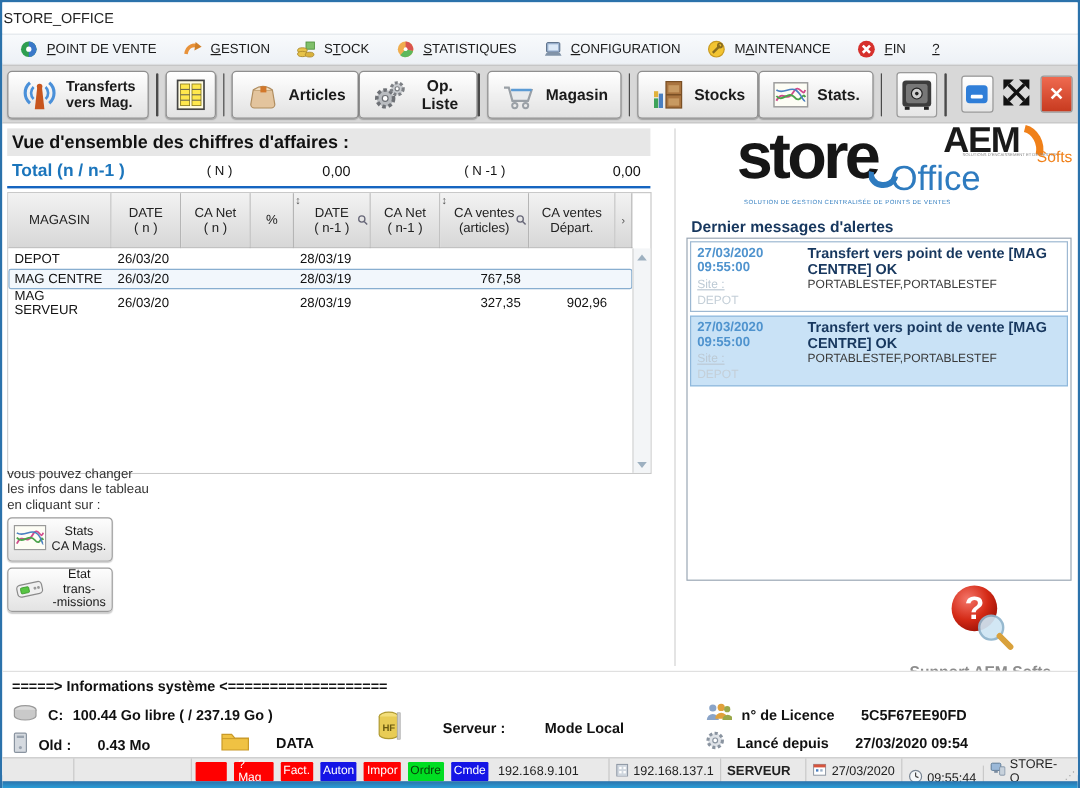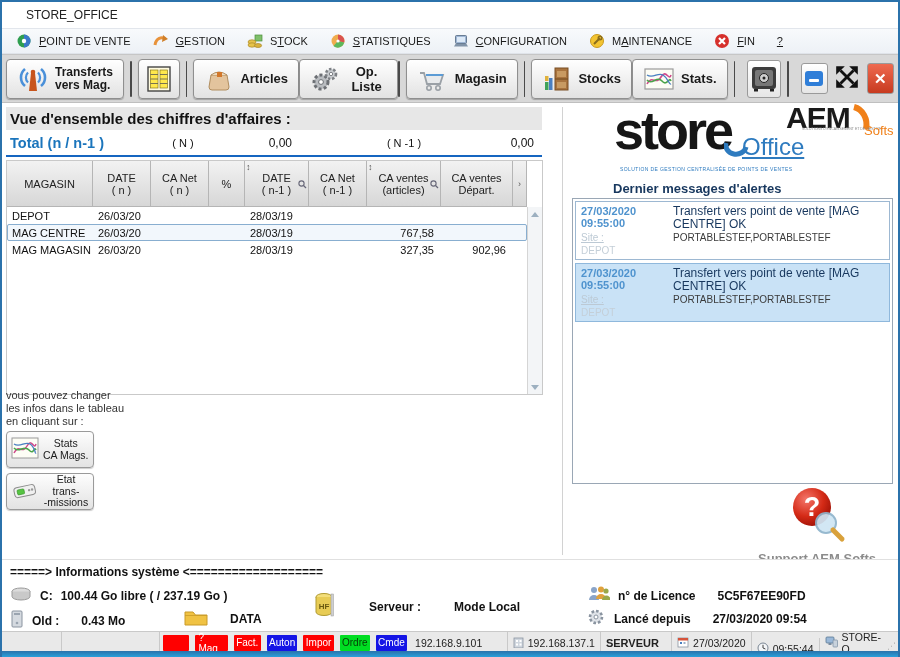--- a/index.html
+++ b/index.html
@@ -6,21 +6,21 @@
   html,body { width:900px; height:657px; overflow:hidden;
     font-family:"Liberation Sans", sans-serif; background:#fff; }
 
   .window { position:relative; width:900px; height:657px;
     border:2px solid #2b72ab; border-bottom:none; background:#fff; }
   .win-bottom-strip { position:absolute; left:0; right:0; bottom:0; height:6px;
     background:linear-gradient(#2b72ab,#2aa0da); z-index:50; }
 
   
   .titlebar { position:absolute; top:0; left:0; right:0; height:26px;
-    background:#fff; display:flex; align-items:center; padding-left:24px;
+    background:#fff; display:flex; align-items:center; padding-left:1px;
     font-size:12px; color:#222; }
 
   
   .menubar { position:absolute; top:26px; left:0; right:0; height:26px;
     background:linear-gradient(#f8fafc,#edf1f6); border-top:1px solid #e2e6ec;
     border-bottom:1px solid #dfe3e9; display:flex; align-items:center;
     padding-left:6px; gap:2px; }
   .menu-item { display:flex; align-items:center; gap:7px; padding:3px 12px 3px 8px;
     font-size:11px; color:#1a1a1a; cursor:default; }
   .menu-item .key { text-decoration:underline; }
@@ -97,41 +97,41 @@
     background:linear-gradient(#fdfdfd,#e3e3e3); display:flex; align-items:center;
     gap:4px; padding:0 4px; box-shadow:0 1px 1px rgba(0,0,0,.2); }
   .side-btn .lbl { font-size:10.5px; line-height:11.5px; color:#1a1a1a; }
   #btn-stats-ca { top:328px; }
   #btn-etat     { top:370px; }
 
   
   .logo-zone { position:absolute; left:0; top:0; width:100%; height:78px; }
   .logo-store { position:absolute; left:50px; top:-4px; font-size:54px; font-weight:800;
     letter-spacing:-3px; color:#161616;text-align:right; }
-  .logo-office { position:absolute; left:178px; top:30px; font-size:24px; color:#2e7bbf;
-    letter-spacing:0;text-decoration:underline; }
+  .logo-office { position:absolute; left:178px; top:30px; font-size:29px; color:#2e7bbf;
+    letter-spacing:0; }
   .logo-tagline { position:absolute; left:56px; top:63px; font-size:5px; color:#2e7bbf;
     letter-spacing:.4px; }
   .logo-aem { position:absolute; left:222px; top:-2px; width:112px; }
   .aem-word { font-size:30px; font-weight:800; color:#1a1a1a; letter-spacing:-1px; }
   .aem-swoosh { position:absolute; left:64px; top:2px; }
   .aem-softs { position:absolute; left:78px; top:22px; font-size:13px; color:#f08019; }
   .aem-tagline { position:absolute; left:16px; top:26px; font-size:3.5px; color:#888; }
 
   .alerts-heading { position:absolute; left:12px; top:78px; font-size:13px;
-    font-weight:bold; color:#17375e;margin-left:37px; }
+    font-weight:bold; color:#17375e; }
   .alerts-list { position:absolute; left:8px; top:95px; width:321px; height:286px;
     border:1px solid #9aa7b5; background:#fff; padding:2px; }
   .alert-card { display:grid; grid-template-columns:92px 1fr; padding:3px 5px;
     border:1px solid #9db8d2; background:#fff; margin-bottom:3px; min-height:53px; }
   .alert-card.selected { background:#c9e2f6; border-color:#8fb8dc; }
   .a-date { font-size:11px; font-weight:bold; color:#4f93ce; line-height:12px; }
   .a-site-label { font-size:10px; color:#bcc9d4; text-decoration:underline; margin-top:3px; }
   .a-site { font-size:10px; color:#c4cfd8; margin-top:2px; }
-  .a-title { font-size:12px; font-weight:normal; color:#17375e; line-height:13px; }
+  .a-title { font-size:12px; font-weight:bold; color:#17375e; line-height:13px; }
   .a-detail { font-size:10px; color:#3a3a3a; margin-top:1px; }
 
   .support-block { position:absolute; right:4px; top:380px; width:150px; text-align:center; }
   .support-label { margin-top:2px; font-size:13px; font-weight:bold; color:#8c8c8c; }
 
   
   .sysinfo { position:absolute; top:557px; left:0; right:0; height:87px;
     border-top:1px solid #e0e0e0; background:#fff; font-size:12px; color:#111; }
   .sys-heading { position:absolute; left:8px; top:5px; font-weight:bold; }
   .sys-item { position:absolute; display:flex; align-items:center; gap:8px; font-weight:bold; }
@@ -442,21 +442,21 @@
             <span class="c-left">MAG CENTRE</span>
             <span class="c-left">26/03/20</span>
             <span class="c-right"></span>
             <span class="c-right"></span>
             <span class="c-left">28/03/19</span>
             <span class="c-right"></span>
             <span class="c-right">767,58</span>
             <span class="c-right"></span>
           </div>
           <div class="grid-row">
-            <span class="c-left">MAG MAGASIN</span>
+            <span class="c-left">MAG SERVEUR</span>
             <span class="c-left">26/03/20</span>
             <span class="c-right"></span>
             <span class="c-right"></span>
             <span class="c-left">28/03/19</span>
             <span class="c-right"></span>
             <span class="c-right">327,35</span>
             <span class="c-right">902,96</span>
           </div>
         </div>
         <div class="vscroll">

